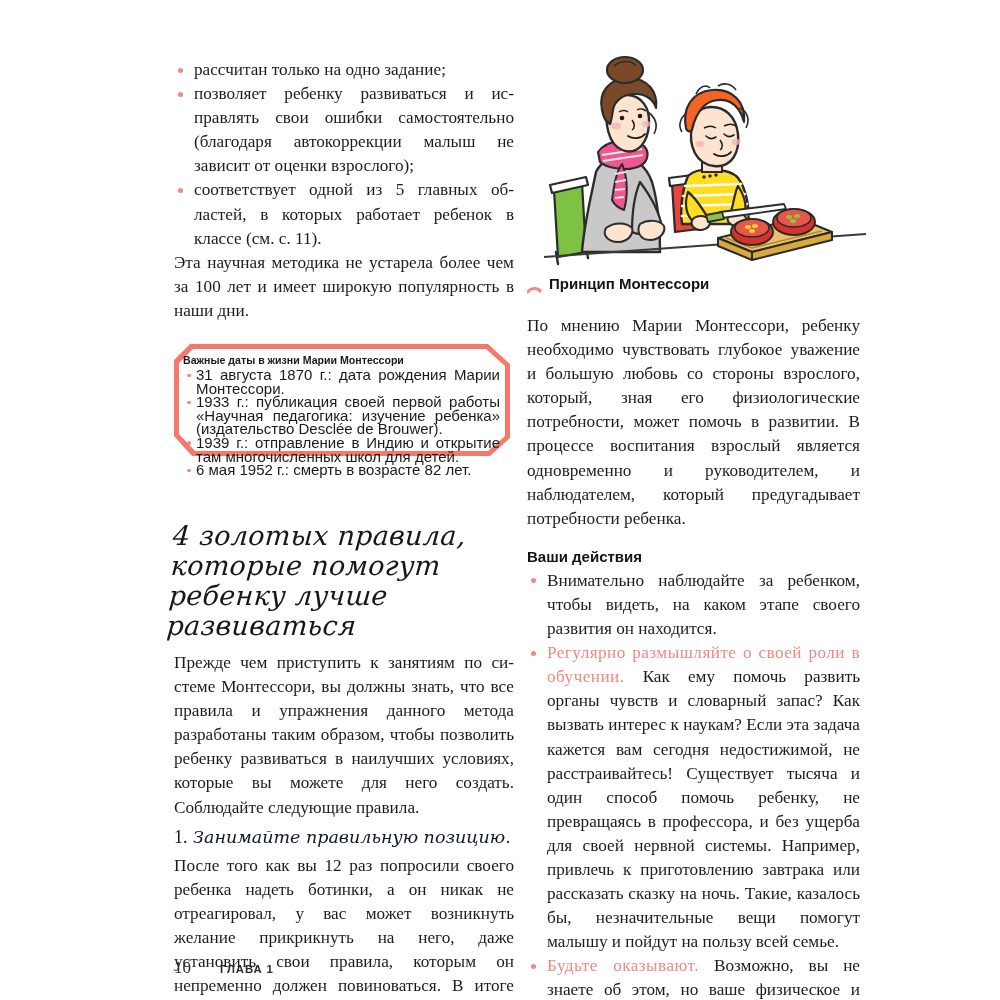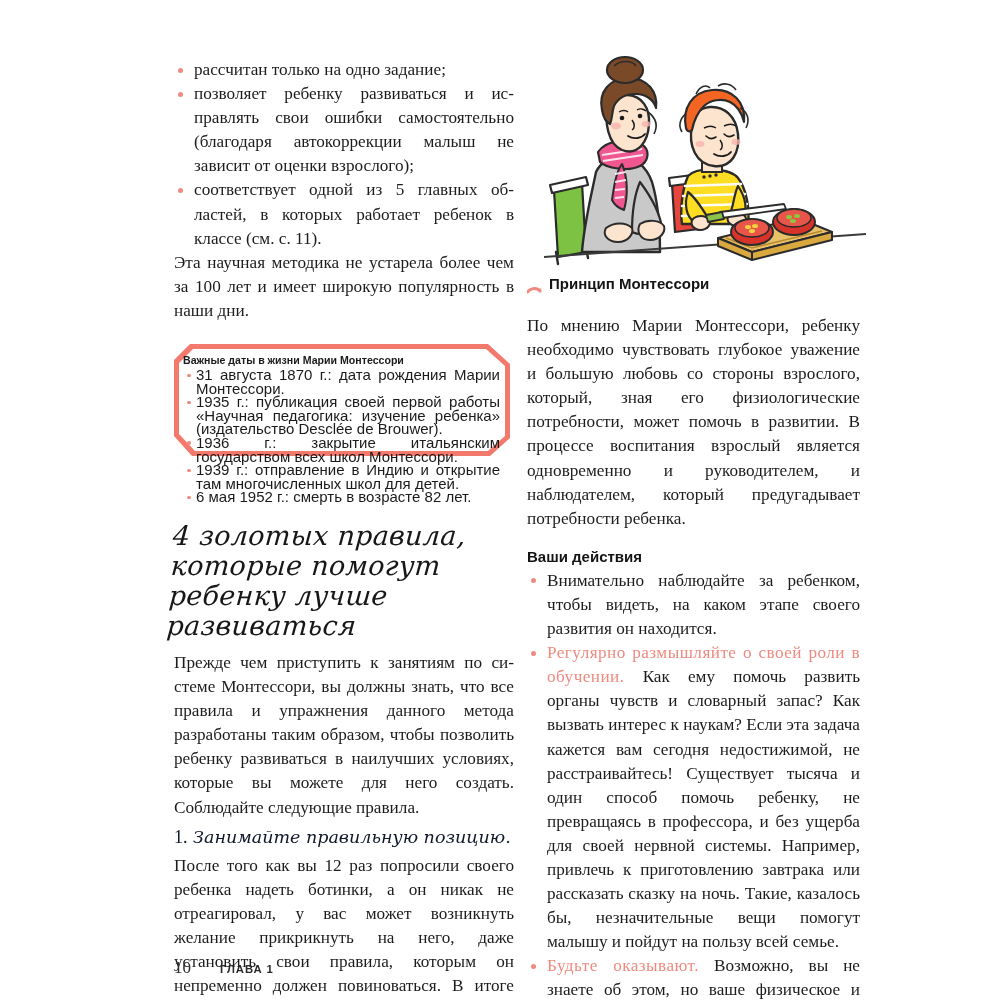--- a/index.html
+++ b/index.html
@@ -226,22 +226,21 @@
     <p class="body-text">Эта научная методика не устарела более чем за 100 лет и имеет широкую по­пулярность в наши дни.</p>
   </div>
 
   <div id="dates-box">
     <div class="frame"></div>
     <div class="inner"></div>
     <div class="content">
       <div class="box-title">Важные даты в жизни Марии Монтессори</div>
       <ul>
         <li>31 августа 1870 г.: дата рождения Марии Монтессори.</li>
-        <li>1935 г.: публикация своей первой работы «Научная педаго­гика: изучение ребенка» (издательство Desclée de Brouwer).</li>
-        <li>1936 г.: закрытие итальянским государством всех школ Монтессори.</li>
+        <li>1933 г.: публикация своей первой работы «Научная педаго­гика: изучение ребенка» (издательство Desclée de Brouwer).</li>
         <li>1939 г.: отправление в Индию и открытие там многочислен­ных школ для детей.</li>
         <li>6 мая 1952 г.: смерть в возрасте 82 лет.</li>
       </ul>
     </div>
   </div>
 
   <div class="col" style="left:174px; top:521px; width:340px;">
     <h2 class="script-head">4 золотых правила, которые помогут ребенку лучше развиваться</h2>
     <div class="sp10"></div>
     <p class="body-text">Прежде чем приступить к занятиям по си­стеме Монтессори, вы должны знать, что все правила и упражнения данного метода разработаны таким образом, чтобы по­зволить ребенку развиваться в наилучших условиях, которые вы можете для него создать. Соблюдайте следующие правила.</p>

